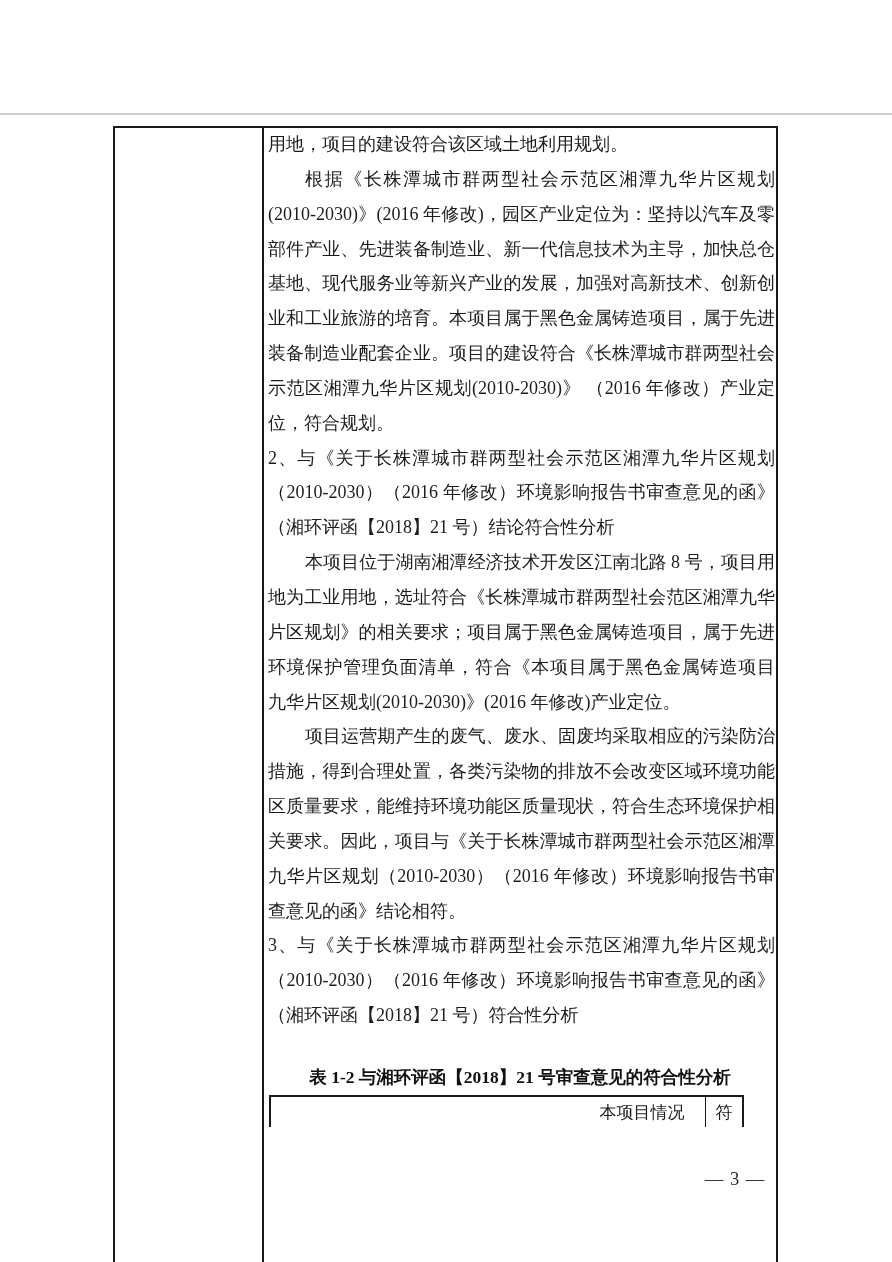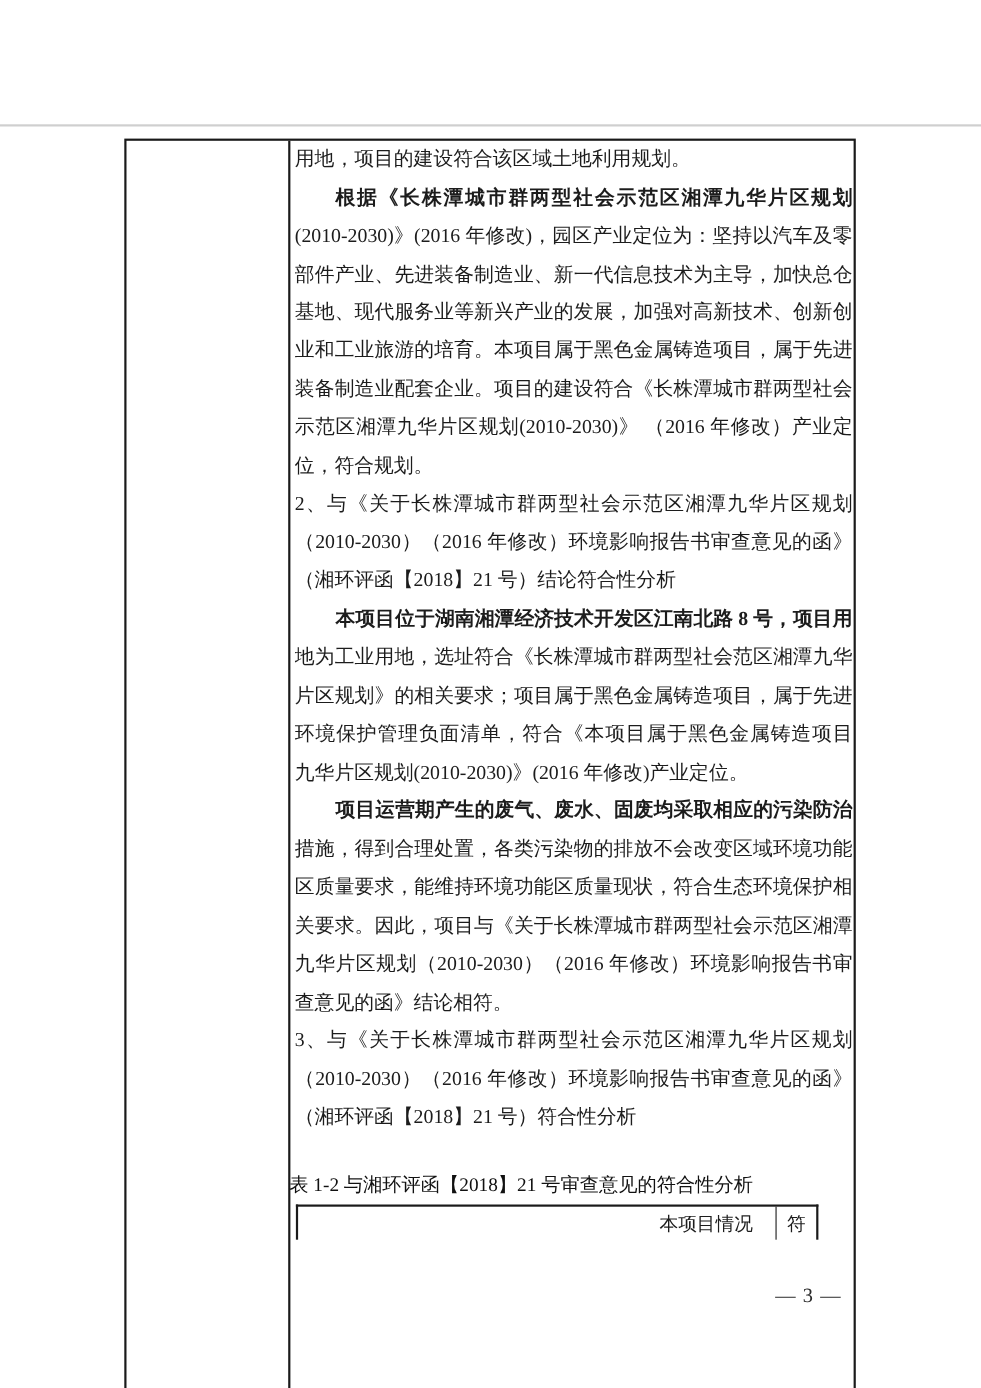--- a/index.html
+++ b/index.html
@@ -33,26 +33,26 @@
   .body-text {
     position: absolute; left: 153px; top: -1px; width: 507px;
   }
   .ln {
     height: 34.85px; line-height: 34.85px;
     font-size: 18px;
     overflow: hidden;
     text-align: left;
   }
   .j { text-align: justify; text-align-last: justify; }
-  .ind { text-indent: 37px; font-weight: bold; }
+  .ind { text-indent: 37px; }
 
   .table-caption {
     position: absolute; left: 148px; top: 937px; width: 514px; height: 24px;
-    line-height: 24px; text-align: left;
-    font-weight: normal; font-size: 17.5px; color: #111;
+    line-height: 24px; text-align: center;
+    font-weight: bold; font-size: 17.5px; color: #111;
   }
 
   .review-table {
     position: absolute; left: 154px; top: 967px; width: 475px; height: 32px;
     border: 2px solid #1a1a1a; border-bottom: none;
     box-sizing: border-box;
     display: flex;
   }
   .itc {
     display: flex; align-items: center; justify-content: center;

